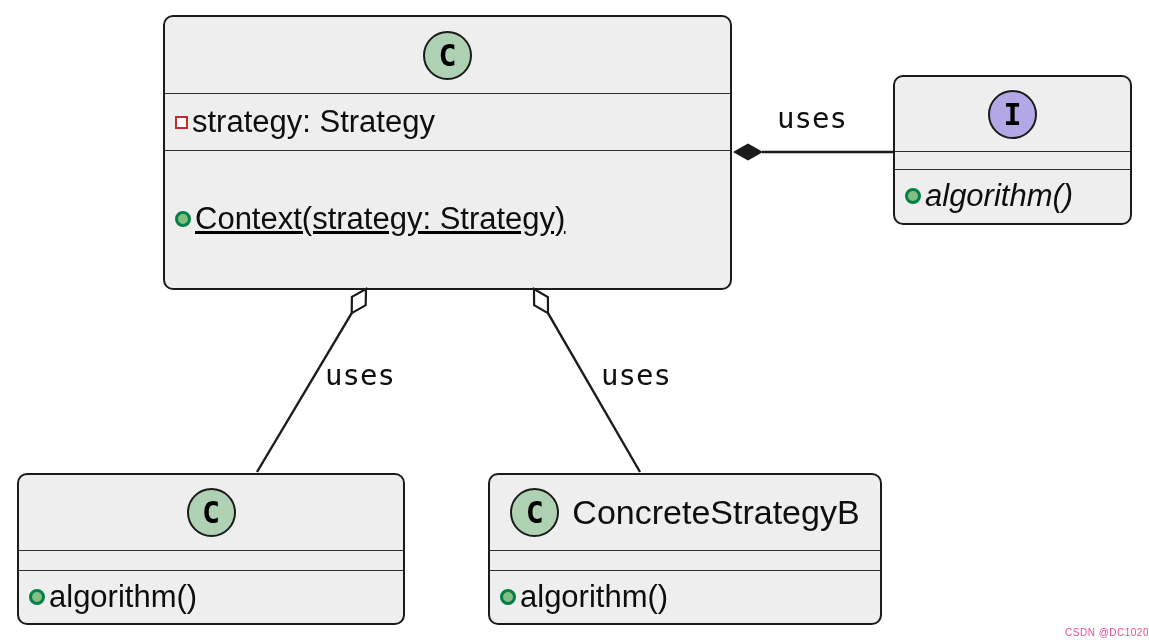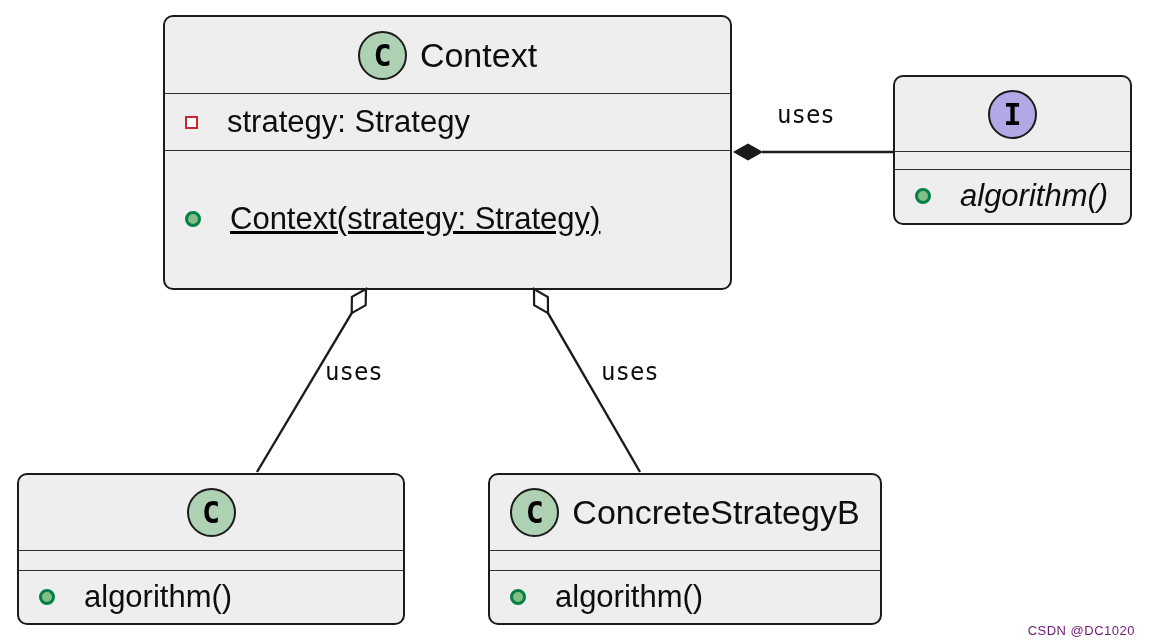--- a/index.html
+++ b/index.html
@@ -12,21 +12,21 @@
   .uml-title{display:flex;align-items:center;justify-content:center;gap:13px;box-sizing:border-box;}
   .title-text{font-size:34px;color:#0e0e0e;white-space:nowrap;}
   .spot{width:45px;height:45px;border:2.5px solid #1b1b1b;border-radius:50%;flex:none;
         display:flex;align-items:center;justify-content:center;
         font-family:"DejaVu Sans Mono",monospace;font-weight:bold;font-size:30px;color:#000;}
   .spot-class{background:#ADD1B2;}
   .spot-interface{background:#B4A7E5;}
 
   .section{box-sizing:border-box;border-top:1.5px solid #2e2e2e;}
   .sec-members{display:flex;flex-direction:column;justify-content:center;}
-  .member{display:flex;align-items:center;gap:29px;padding-left:20px;height:38px;}
+  .member{display:flex;align-items:center;gap:4px;padding-left:10px;height:38px;}
   .member-text{font-size:31px;color:#0e0e0e;white-space:nowrap;}
   .dot{width:10px;height:10px;border:3px solid #038048;border-radius:50%;background:#84BE84;flex:none;}
   .sq{width:9px;height:9px;border:2.5px solid #C82930;background:#ffffff;flex:none;}
   .italic{font-style:italic;}
 
   
   #cls-context{left:163px;top:15px;width:569px;height:275px;}
   #cls-context .uml-title{height:76px;}
   #cls-context .sec-fields{height:57px;}
   #cls-context .sec-methods{height:136px;text-decoration:underline;}
@@ -37,37 +37,36 @@
   #cls-strategy .sec-methods{height:52px;}
 
   #cls-csa{left:17px;top:473px;width:388px;height:152px;}
   #cls-csb{left:488px;top:473px;width:394px;height:152px;}
   #cls-csa .uml-title,#cls-csb .uml-title{height:75px;}
   #cls-csa .sec-empty,#cls-csb .sec-empty{height:20px;}
   #cls-csa .sec-methods,#cls-csb .sec-methods{height:53px;}
 
   
   .edges{position:absolute;left:0;top:0;width:1149px;height:643px;pointer-events:none;}
-  .edge-label{position:absolute;font-family:"DejaVu Sans Mono",monospace;font-size:24px;
+  .edge-label{position:absolute;font-family:"DejaVu Sans Mono",monospace;font-size:29px;
               color:#0e0e0e;white-space:nowrap;}
   #lbl-uses-1{left:777px;top:101px;}
   #lbl-uses-2{left:325px;top:358px;}
   #lbl-uses-3{left:601px;top:358px;}
 
-  #watermark{position:absolute;right:14px;bottom:5px;font-size:13px;color:#701a75;letter-spacing:.5px;}
+  #watermark{position:absolute;right:0;bottom:5px;font-size:10px;color:#ec4899;letter-spacing:.5px;}
 </style>
 </head>
 <body>
 
 <div class="canvas">
 
   <div class="uml-class" id="cls-context">
     <div class="uml-title">
       <span class="spot spot-class">C</span>
-      <span class="title-text">Context</span>
     </div>
     <div class="section sec-fields sec-members">
       <div class="member">
         <span class="sq"></span>
         <span class="member-text">strategy: Strategy</span>
       </div>
     </div>
     <div class="section sec-methods sec-members">
       <div class="member">
         <span class="dot"></span>

